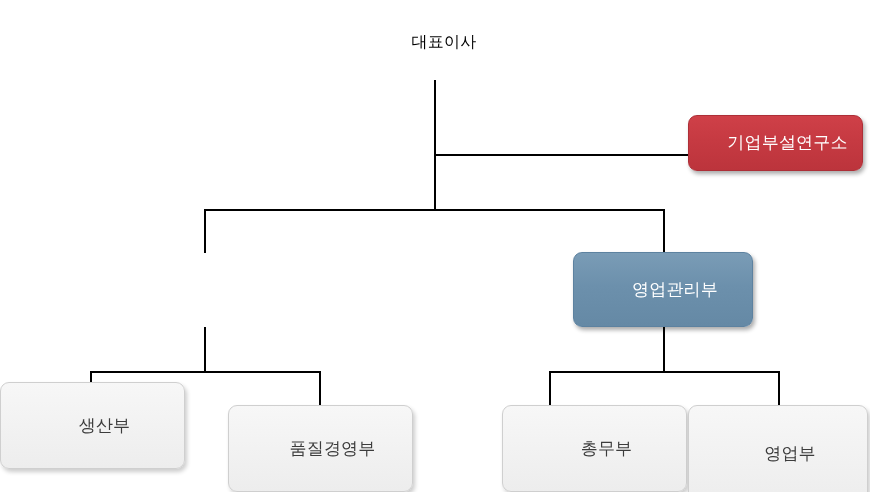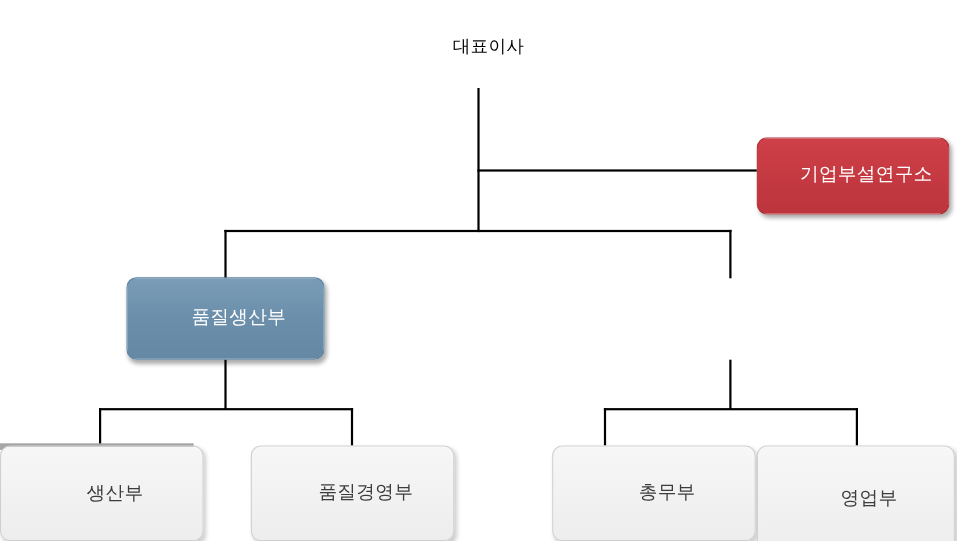--- a/index.html
+++ b/index.html
@@ -95,27 +95,27 @@
     <div class="connector vertical" style="left: 90px; top: 371px; height: 34px; background: rgb(0, 0, 0);"></div>
     <div class="connector vertical" style="left: 319px; top: 371px; height: 34px; background: rgb(0, 0, 0);"></div>
     <div class="connector vertical" style="left: 663px; top: 327px; height: 45px; background: rgb(0, 0, 0);"></div>
     <div class="connector horizontal" style="left: 549px; top: 371px; width: 231px; background: rgb(0, 0, 0);"></div>
     <div class="connector vertical" style="left: 549px; top: 371px; height: 34px; background: rgb(0, 0, 0);"></div>
     <div class="connector vertical" style="left: 778px; top: 371px; height: 34px; background: rgb(0, 0, 0);"></div>
     <div class="artifact-bar" style="left: 0px; top: 403px; width: 176px; height: 6px; background: rgb(166, 166, 166);"></div>
     <div class="node level-executive" style="left: 337px; top: 3px; width: 190px; height: 77px;">
       <span class="node-label">대표이사</span>
     </div>
-    <div class="node level-aside" style="left: 688px; top: 125px; width: 175px; height: 70px;">
+    <div class="node level-aside" style="left: 688px; top: 115px; width: 175px; height: 56px;">
       <span class="node-label">기업부설연구소</span>
     </div>
-    <div class="node level-division" style="left: 115px; top: 252px; width: 180px; height: 75px;">
-      <span class="node-label">품질생산부</span>
+    <div class="node level-division" style="left: 573px; top: 252px; width: 180px; height: 75px;">
+      <span class="node-label">영업관리부</span>
     </div>
-    <div class="node level-department" style="left: 0px; top: 405px; width: 185px; height: 87px; font-family: Liberation Serif, serif;">
+    <div class="node level-department" style="left: 0px; top: 382px; width: 185px; height: 87px;">
       <span class="node-label">생산부</span>
     </div>
     <div class="node level-department" style="left: 228px; top: 405px; width: 185px; height: 87px; text-align: right;">
       <span class="node-label">품질경영부</span>
     </div>
     <div class="node level-department" style="left: 458px; top: 405px; width: 185px; height: 87px; margin-left: 44px;">
       <span class="node-label">총무부</span>
     </div>
     <div class="node level-department" style="left: 688px; top: 405px; width: 180px; height: 97px;">
       <span class="node-label">영업부</span>

